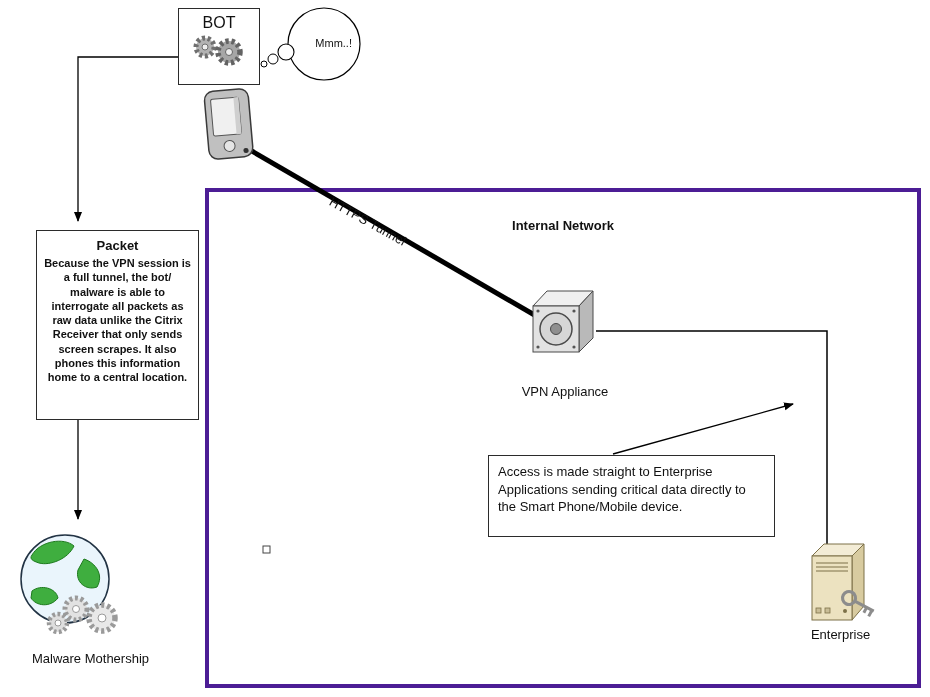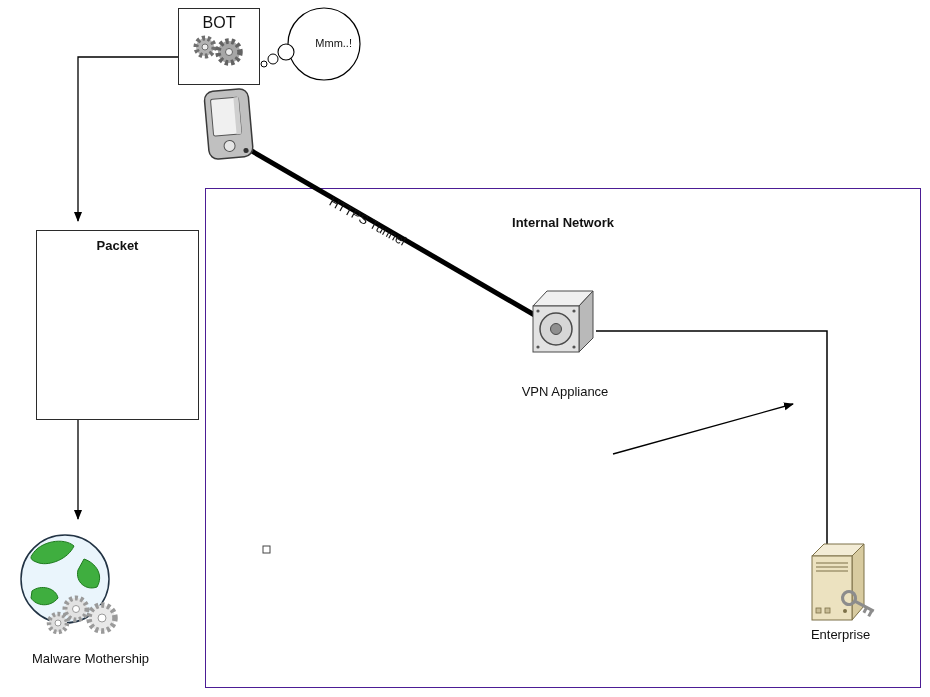--- a/index.html
+++ b/index.html
@@ -2,21 +2,21 @@
 <html><head>
 <meta charset="utf-8">
 <style>
   html,body{margin:0;padding:0;background:#fff;}
   .stage{
     position:relative;width:930px;height:697px;overflow:hidden;
     background:#fff;color:#111;
     font-family:"Liberation Sans", sans-serif;
   }
   .box{position:absolute;border:1px solid #2b2b2b;background:#fff;box-sizing:border-box;}
-  .frame{position:absolute;border:1px solid #4c1d95;background:transparent;box-sizing:border-box;}
+  .frame{position:absolute;border:4px solid #4c1d95;background:transparent;box-sizing:border-box;}
   .lbl{position:absolute;font-size:13px;line-height:1.2;color:#111;}
   .center{text-align:center;}
   .bold{font-weight:bold;}
   .overlay{position:absolute;left:0;top:0;width:930px;height:697px;pointer-events:none;}
   .packet-title{font-weight:bold;font-size:13px;text-align:center;margin-top:7px;}
   .packet-body{font-weight:bold;font-size:11px;line-height:1.3;text-align:center;padding:3px 6px;}
   .note-text{font-size:13px;line-height:1.35;padding:7px 9px;}
   .bot-title{font-size:16px;text-align:center;margin-top:5px;}
   .bubble-text{position:absolute;font-size:11px;text-align:right;}
   .tunnel-lbl{position:absolute;font-size:13px;transform:rotate(29deg);transform-origin:left top;white-space:nowrap;}
@@ -25,26 +25,30 @@
 <body>
 
 <div class="stage">
 
   <div class="box" style="left:178px;top:8px;width:82px;height:77px;">
     <div class="bot-title">BOT</div>
   </div>
 
   <div class="box" style="left:8px;top:230px;width:163px;height:190px;margin-left:28px;">
     <div class="packet-title">Packet</div>
+    <div class="packet-body">Because the VPN session is a full tunnel, the bot/ malware is able to interrogate all packets as raw data unlike the Citrix Receiver that only sends screen scrapes.  It also phones this information home to a central location.</div>
   </div>
 
   <div class="frame" style="left:205px;top:188px;width:716px;height:500px;">
     <div class="lbl bold center" style="left:0;right:0;top:26px;">Internal Network</div>
   </div>
 
+  <div class="box" style="left:488px;top:455px;width:287px;height:82px;">
+    <div class="note-text">Access is made straight to Enterprise Applications sending critical data directly to the Smart Phone/Mobile device.</div>
+  </div>
 
   <svg class="overlay" viewBox="0 0 930 697">
     <defs>
       <marker id="arrow" markerUnits="userSpaceOnUse" markerWidth="12" markerHeight="10" refX="9" refY="4" orient="auto">
         <path d="M0,0 L10,4 L0,8 Z" fill="#000"></path>
       </marker>
     </defs>
 
     <polyline points="178,57 78,57 78,221" fill="none" stroke="#000" stroke-width="1.3" marker-end="url(#arrow)"></polyline>
 

